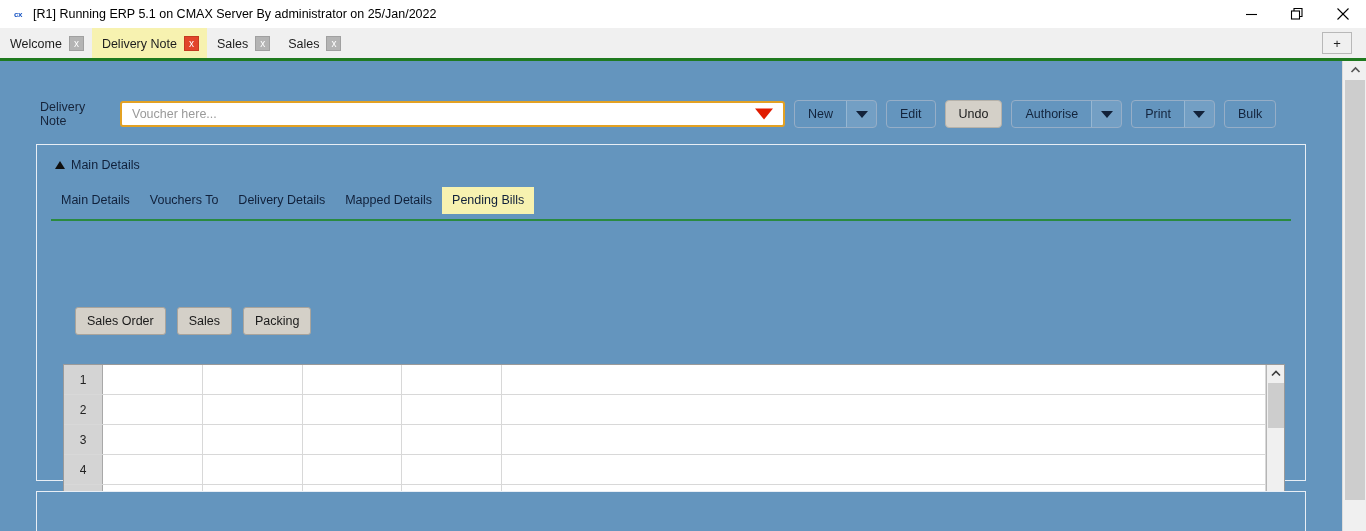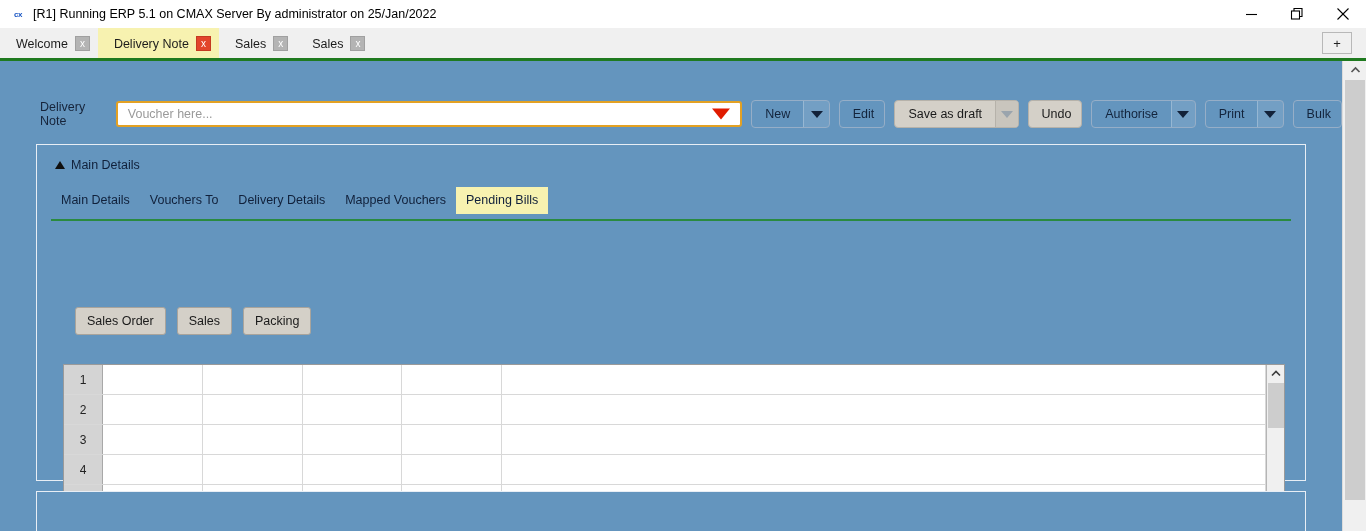--- a/index.html
+++ b/index.html
@@ -48,21 +48,21 @@
   .win-btn svg { display: block; }
 
   
   .tabstrip {
     position: absolute; left: 0; top: 28px; width: 1366px; height: 31px;
     background: #f0f0f0;
     display: flex; align-items: stretch;
   }
   .tab {
     display: flex; align-items: center;
-    padding: 0 8px 0 16px;
+    padding: 0 8px 0 10px;
     height: 31px;
     font-size: 12.5px; color: #1c1c1c;
     white-space: nowrap;
     justify-content: space-between;
   }
   .tab.active { background: #f7f2b0; }
   .tab-label { margin-right: 7px; }
   .tab-close {
     width: 15px; height: 15px;
     background: #b4b4b4;
@@ -374,26 +374,20 @@
         <span class="btxt">New</span>
         <span class="split">
             <span class="caret-dn"></span>
           </span>
       </div>
 
       <div class="btn">
         <span class="btxt">Edit</span>
       </div>
 
-      <div class="btn solid">
-        <span class="btxt">Save as draft</span>
-        <span class="split">
-            <span class="caret-dn muted"></span>
-          </span>
-      </div>
 
       <div class="btn solid">
         <span class="btxt">Undo</span>
       </div>
 
       <div class="btn">
         <span class="btxt">Authorise</span>
         <span class="split">
             <span class="caret-dn"></span>
           </span>
@@ -415,21 +409,21 @@
 
       <div class="panel-header">
         <span class="tri-up"></span>
         <span>Main Details</span>
       </div>
 
       <div class="subtabs">
         <div class="subtab">Main Details</div>
         <div class="subtab">Vouchers To</div>
         <div class="subtab">Delivery Details</div>
-        <div class="subtab">Mapped Vouchers</div>
+        <div class="subtab">Mapped Details</div>
         <div class="subtab active">Pending Bills</div>
       </div>
       <div class="subtab-underline" style="top:74px"></div>
 
       <div class="chipbar">
         <div class="chip">Sales Order</div>
         <div class="chip">Sales</div>
         <div class="chip">Packing</div>
       </div>
 

